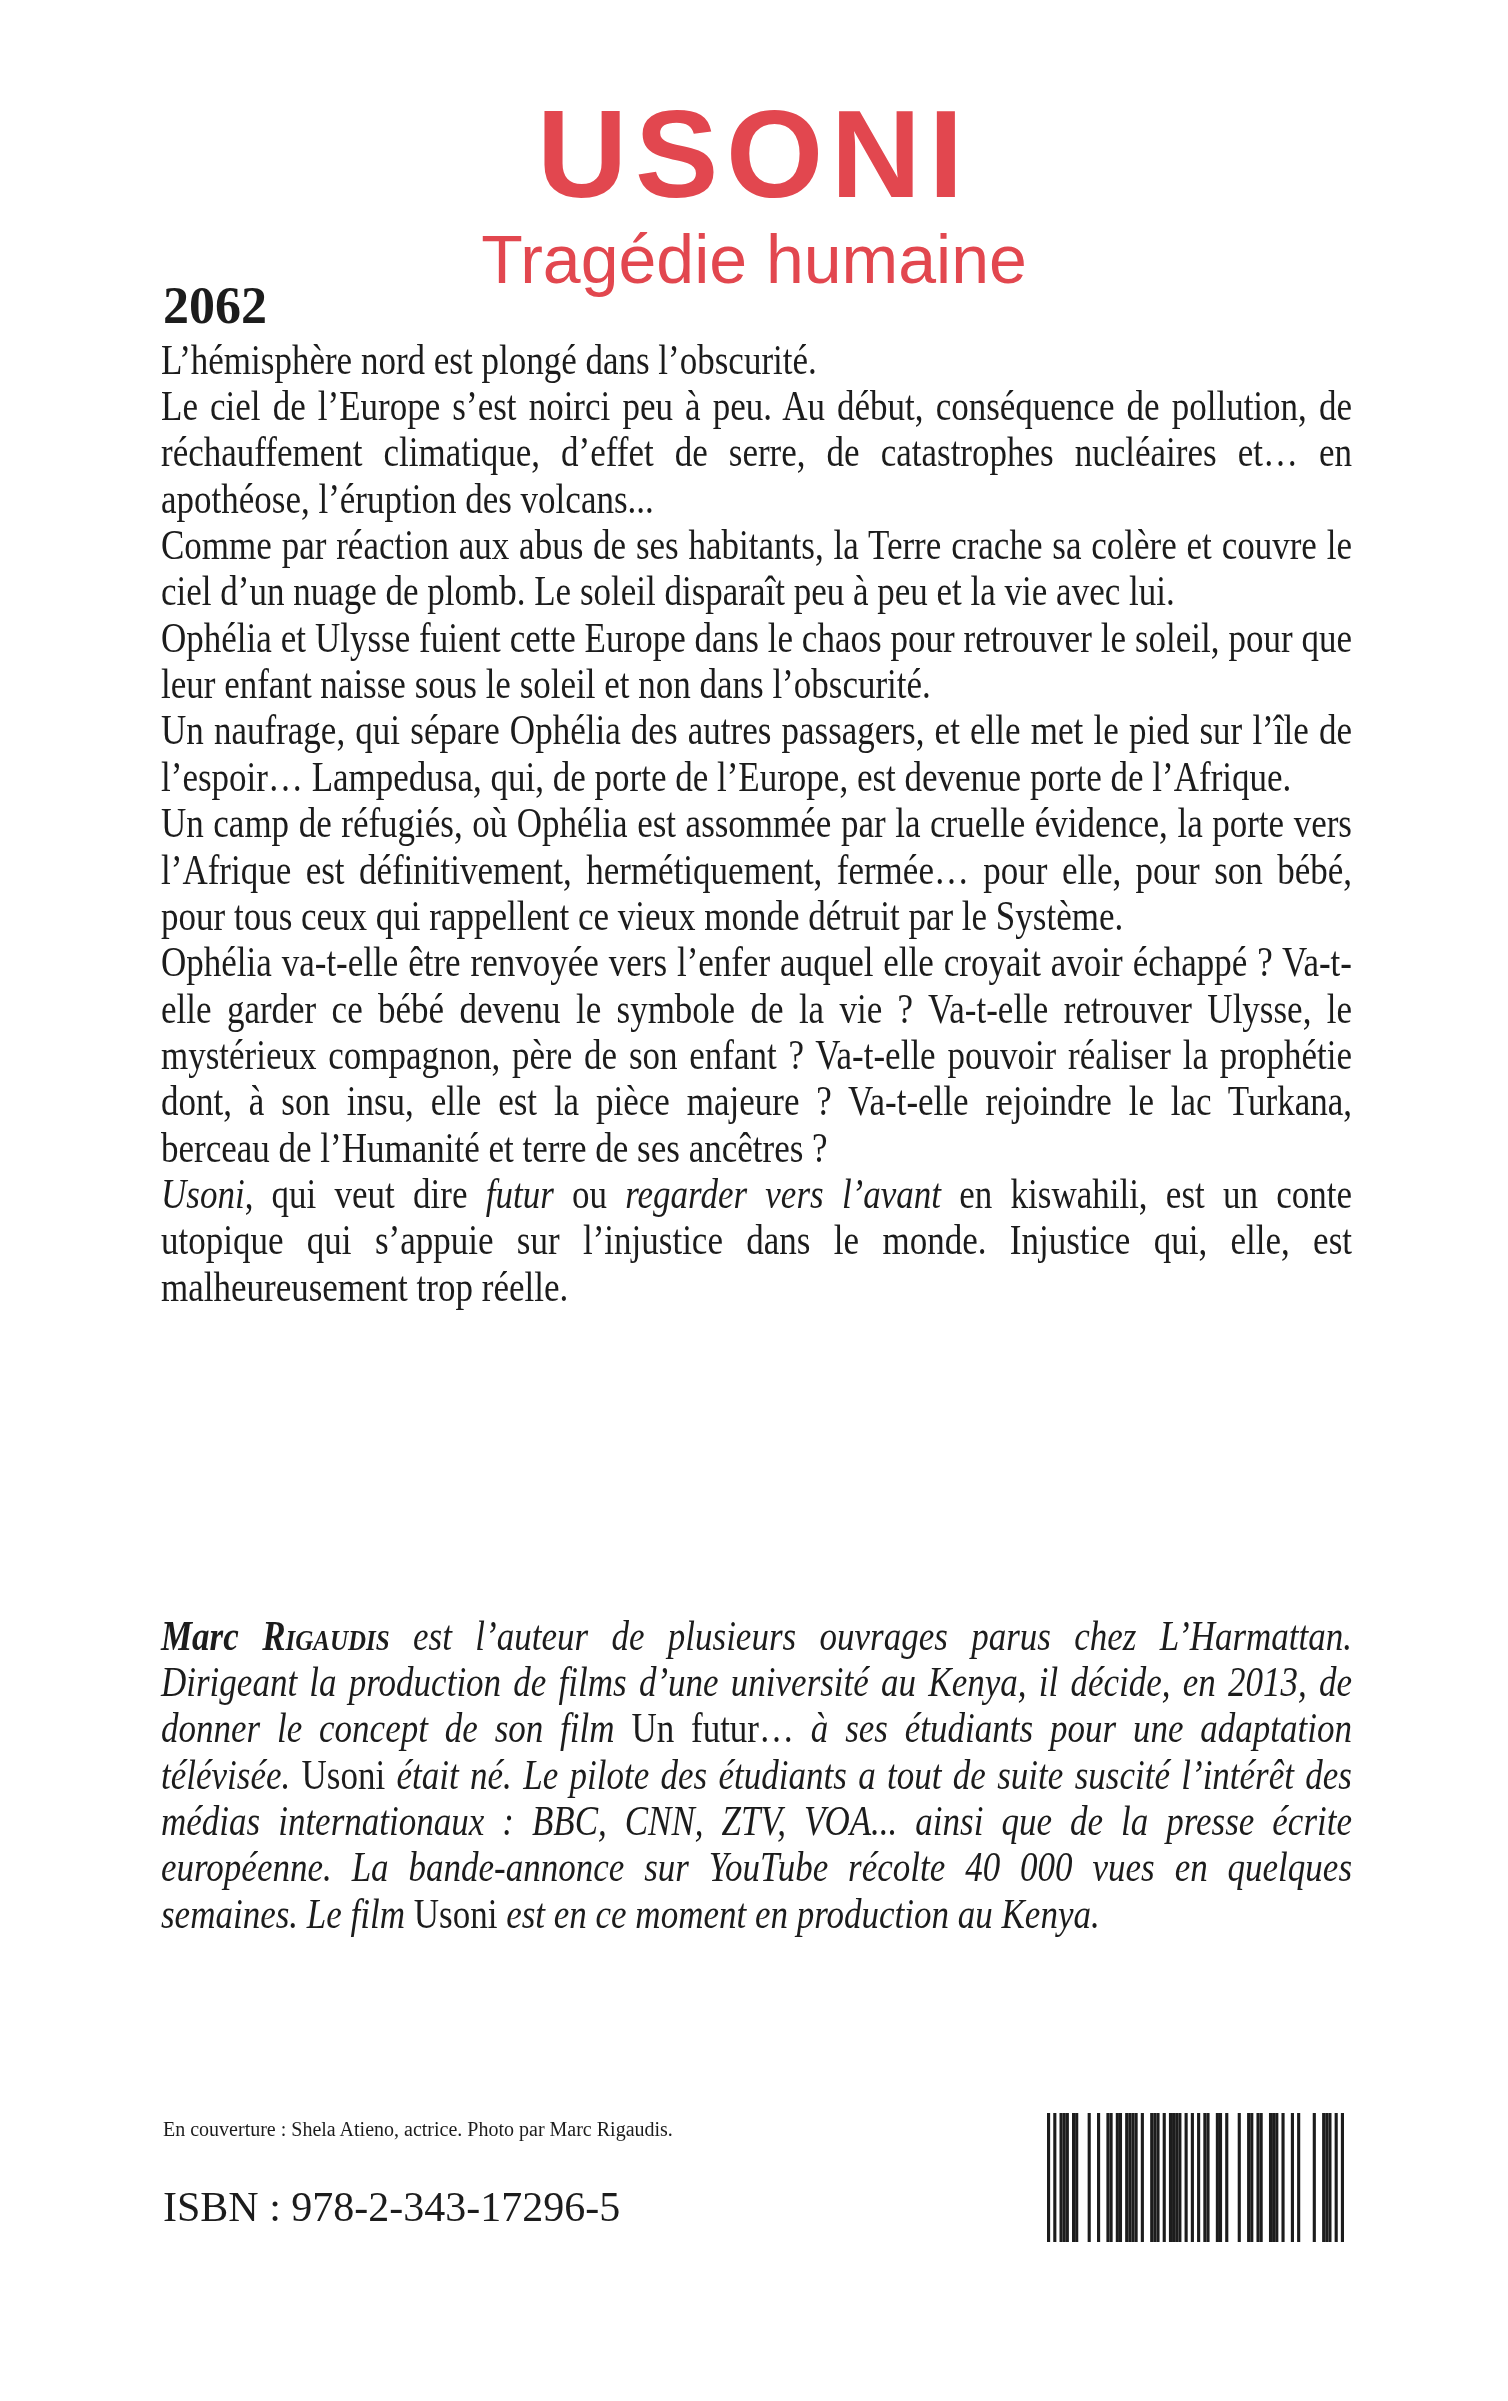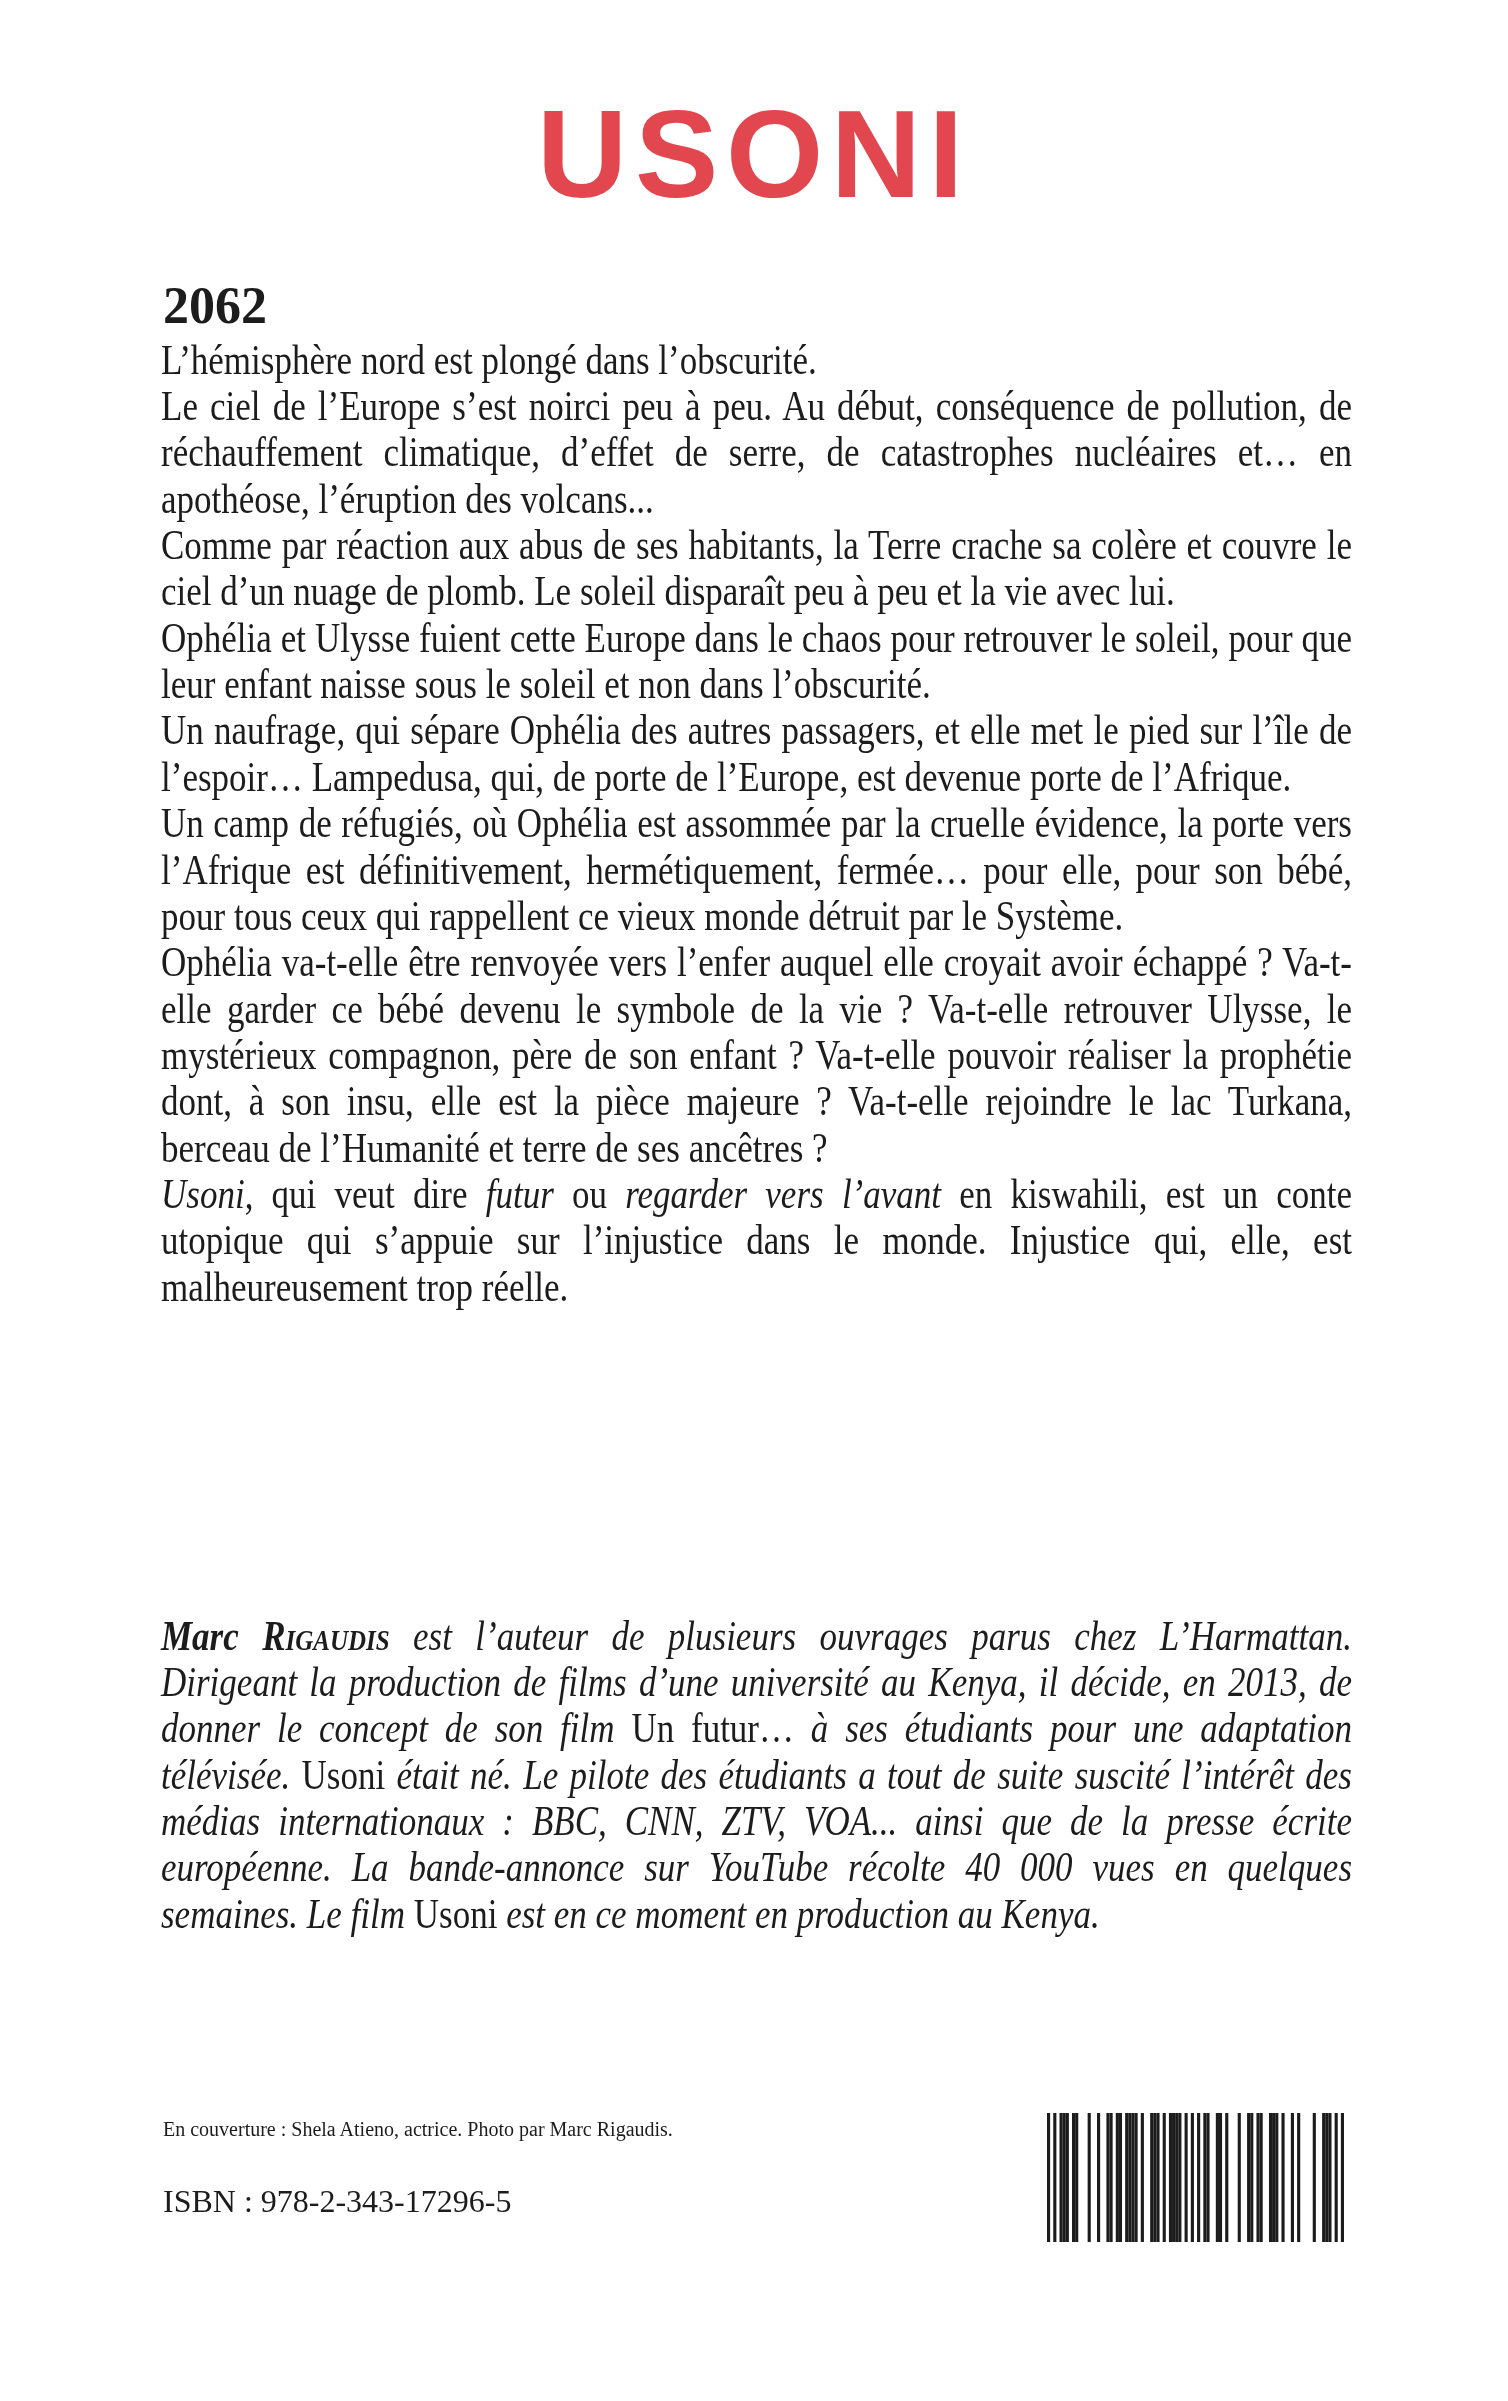--- a/index.html
+++ b/index.html
@@ -39,41 +39,42 @@
     font-size:35px; line-height:38px; text-align:justify; font-style:italic;
     transform:scaleY(1.22); transform-origin:0 0;
     hyphens:none;
   }
   .bio p { margin:0; }
   .bio .rm { font-style:normal; }
   .b  { font-weight:bold; }
   .sc { font-variant:small-caps; }
   
   .credit { position:absolute; left:163px; top:2118px; font-size:20px; line-height:1.1; }
-  .isbn   { position:absolute; left:163px; top:2184px; font-size:32px; line-height:1.1; }
+  .isbn   { position:absolute; left:163px; top:2184px; font-size:42px; line-height:1.1; }
   .price  { position:absolute; left:156px; top:2241px; font-size:40px; line-height:1.1; }
   
   .barcode { position:absolute; left:1024px; top:2113px; width:326px; height:182px; }
   .bc-bars { position:absolute; left:23px; top:0; width:297px; height:164px; display:block; }
   .bc-digits span {
     position:absolute; top:140px;
     font-family:"Liberation Sans", sans-serif; font-size:32px; letter-spacing:3.8px;
     background:#ffffff; line-height:1;
   }
   .bc-d0 { left:-3.8px; letter-spacing:0; }
   .bc-d1 { left:35px;margin-left:7px; }
   .bc-d2 { left:182px; }
 </style>
 </head>
 <body>
 
 <div class="page">
 
   <header class="masthead">
     <h1 class="title">USONI</h1>
+    <div class="subtitle">Tragédie humaine</div>
   </header>
 
   <div class="year">2062</div>
 
   <section class="synopsis">
     <p>L’hémisphère nord est plongé dans l’obscurité.</p>
     <p>Le ciel de l’Europe s’est noirci peu à peu. Au début, conséquence de pollution, de réchauffement climatique, d’effet de serre, de catastrophes nucléaires et… en apothéose, l’éruption des volcans...</p>
     <p>Comme par réaction aux abus de ses habitants, la Terre crache sa colère et couvre le ciel d’un nuage de plomb. Le soleil disparaît peu à peu et la vie avec lui.</p>
     <p>Ophélia et Ulysse fuient cette Europe dans le chaos pour retrouver le soleil, pour que leur enfant naisse sous le soleil et non dans l’obscurité.</p>
     <p>Un naufrage, qui sépare Ophélia des autres passagers, et elle met le pied sur l’île de l’espoir… Lampedusa, qui, de porte de l’Europe, est devenue porte de l’Afrique.</p>

